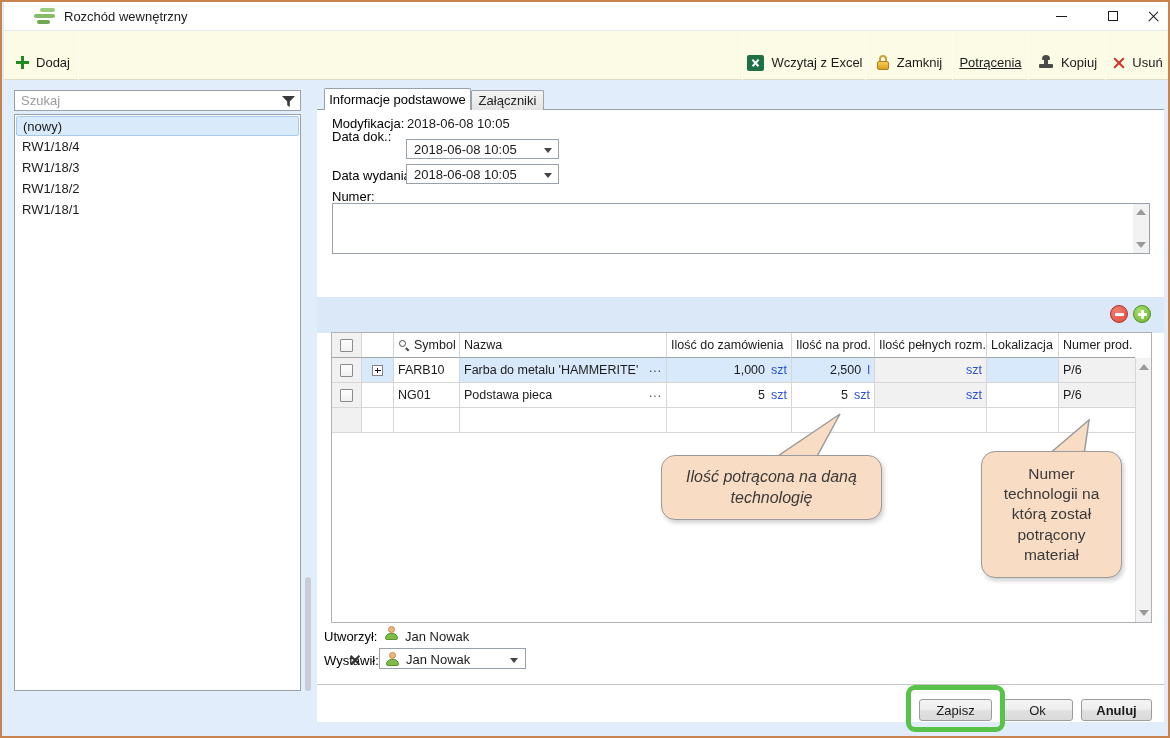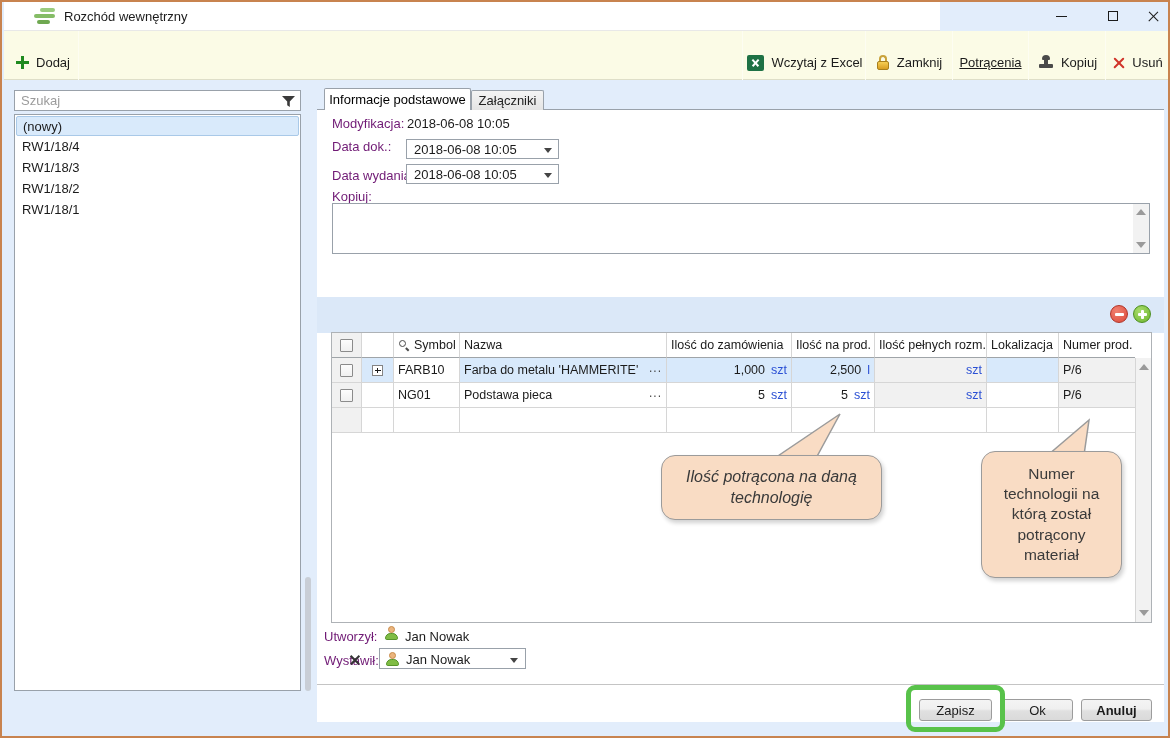--- a/index.html
+++ b/index.html
@@ -1,19 +1,19 @@
 <!DOCTYPE html>
 <html><head>
 <meta charset="utf-8">
 <style>
   html,body{margin:0;padding:0;background:#888;}
   *{box-sizing:border-box;font-family:"Liberation Sans","DejaVu Sans",sans-serif;}
   .window{position:relative;width:1170px;height:738px;background:#E2EDFB;border:2px solid #C8834F;overflow:hidden;}
   .abs{position:absolute;}
-  .titlebar{left:2px;top:0;width:936px;height:29px;background:#FFFFFF;border-bottom:1px solid #E8E8E8;text-align:center;}
+  .titlebar{left:2px;top:0;width:1166px;height:29px;background:#FFFFFF;border-bottom:1px solid #E8E8E8;text-align:center;}
   .title-text{left:60px;top:7px;font-size:13px;color:#1b1b1b;}
   .winbtn{width:34px;height:26px;top:1px;display:flex;align-items:center;justify-content:center;cursor:default;}
   .min-glyph{width:11px;height:1px;background:#1b1b1b;}
   .max-glyph{width:10px;height:10px;border:1px solid #1b1b1b;}
   .close-glyph{position:relative;width:13px;height:13px;}
   .close-glyph i{position:absolute;left:0;top:6px;width:13px;height:1.4px;background:#1b1b1b;display:block;}
   .close-glyph i:nth-child(1){transform:rotate(45deg);}
   .close-glyph i:nth-child(2){transform:rotate(-45deg);}
   .appicon{width:22px;height:17px;top:6px;left:30px;}
   .appicon i{position:absolute;height:4px;border-radius:2px;display:block;}
@@ -44,21 +44,21 @@
   .sidebar-search input::placeholder{color:#9B9B9B;}
   .funnel{right:5px;top:5px;}
   .sidebar-list{left:12px;top:112px;width:287px;height:577px;background:#fff;border:1px solid #99A1AA;}
   .list-item{position:relative;height:20px;line-height:19px;font-size:13px;color:#1b1b1b;padding-left:6px;margin:1px 1px 0 1px;}
   .list-item.selected{background:#D9EAFB;border:1px solid #A9C9E8;border-radius:2px;}
   .splitter{left:303px;top:575px;width:6px;height:114px;background:#C9CED6;border-radius:3px;}
   .tab{font-size:13px;display:flex;align-items:center;justify-content:center;border:1px solid #99A1AA;cursor:default;}
   .tab.active{left:322px;top:86px;width:147px;height:22px;background:#fff;border-bottom:none;z-index:5;border-radius:2px 2px 0 0;}
   .tab.inactive{left:469px;top:88px;width:73px;height:20px;background:linear-gradient(#F4F4F4,#E4E4E4);border-bottom:none;color:#222;border-radius:2px 2px 0 0;}
   .main-panel{left:315px;top:107px;width:847px;height:613px;background:#fff;border-top:1px solid #99A1AA;}
-  .flabel{font-size:13px;color:#701a75;}
+  .flabel{font-size:13px;color:#000000;}
   .fvalue{font-size:13px;color:#1b1b1b;}
   .combo{background:#fff;border:1px solid #99A1AA;font-size:13px;color:#1b1b1b;}
   .combo .val{position:absolute;left:7px;top:2px;}
   .dd-arrow{position:absolute;width:0;height:0;border-left:4px solid transparent;border-right:4px solid transparent;border-top:5px solid #444;}
   .notes-box{left:330px;top:201px;width:818px;height:51px;background:#fff;border:1px solid #99A1AA;}
   .vscroll{background:#F2F2F2;}
   .sarrow{position:absolute;left:3px;width:0;height:0;border-left:5px solid transparent;border-right:5px solid transparent;}
   .sarrow.up{border-bottom:6px solid #9A9A9A;}
   .sarrow.down{border-top:6px solid #9A9A9A;}
   .poz-band{left:315px;top:295px;width:847px;height:36px;background:#DBE8F8;}
@@ -189,33 +189,33 @@
   <div class="abs tab active">
       <span>Informacje podstawowe</span>
     </div>
   <div class="abs tab inactive">
       <span>Załączniki</span>
     </div>
 
   <div class="abs flabel" style="left:330px;top:114px;">Modyfikacja:</div>
   <div class="abs fvalue" style="left:405px;top:114px;">2018-06-08 10:05</div>
 
-  <div class="abs flabel" style="left:330px;top:137px;">Data dok.:</div>
+  <div class="abs flabel" style="left:330px;top:127px;">Data dok.:</div>
   <div class="abs combo" style="left:404px;top:137px;width:153px;height:20px;">
     <span class="val">2018-06-08 10:05</span>
     <span class="dd-arrow" style="right:6px;top:8px;"></span>
   </div>
 
   <div class="abs flabel" style="left:330px;top:166px;">Data wydania:</div>
   <div class="abs combo" style="left:404px;top:162px;width:153px;height:20px;">
     <span class="val">2018-06-08 10:05</span>
     <span class="dd-arrow" style="right:6px;top:8px;"></span>
   </div>
 
-  <div class="abs flabel" style="left:330px;top:187px;">Kopiuj:</div>
+  <div class="abs flabel" style="left:330px;top:187px;">Numer:</div>
   <div class="abs notes-box">
     <div class="abs vscroll" style="right:0;top:0;width:16px;height:49px;">
       <span class="sarrow up" style="top:5px;"></span>
       <span class="sarrow down" style="bottom:5px;"></span>
     </div>
   </div>
 
   <div class="abs poz-band">
     <div class="abs flabel" style="left:15px;top:32px;">Pozycje:</div>
     <div class="circle-btn red" style="left:793px;top:8px;">

